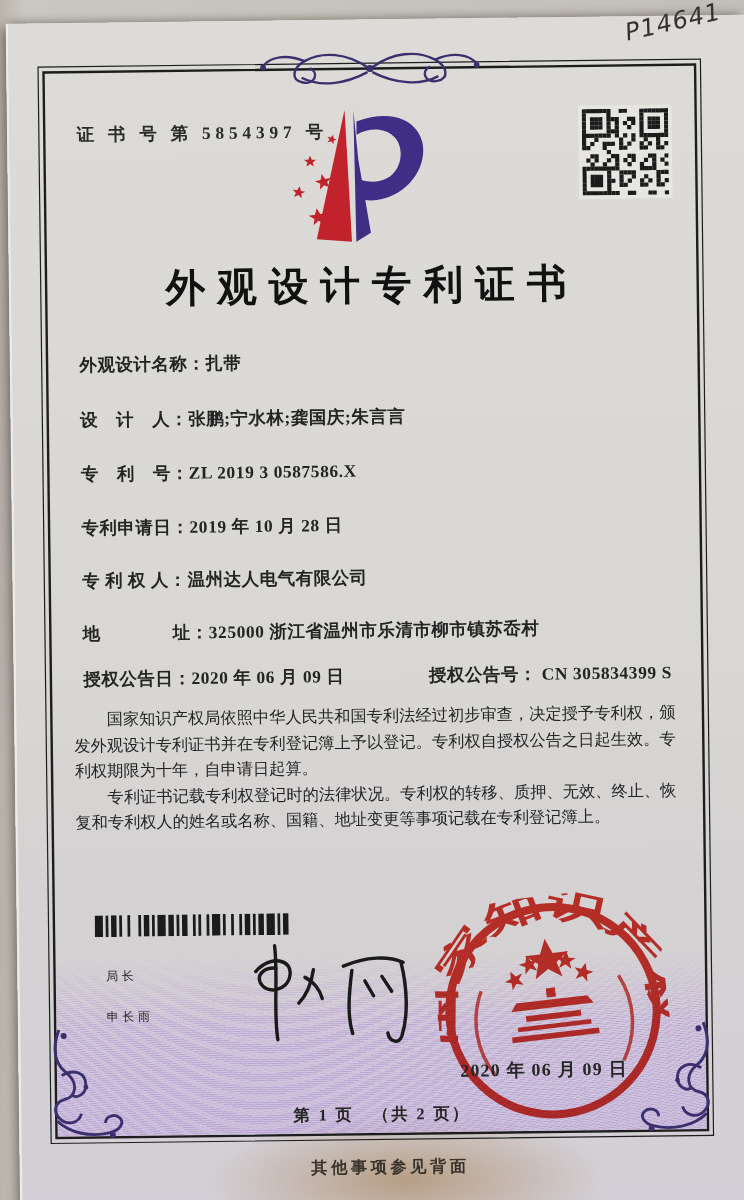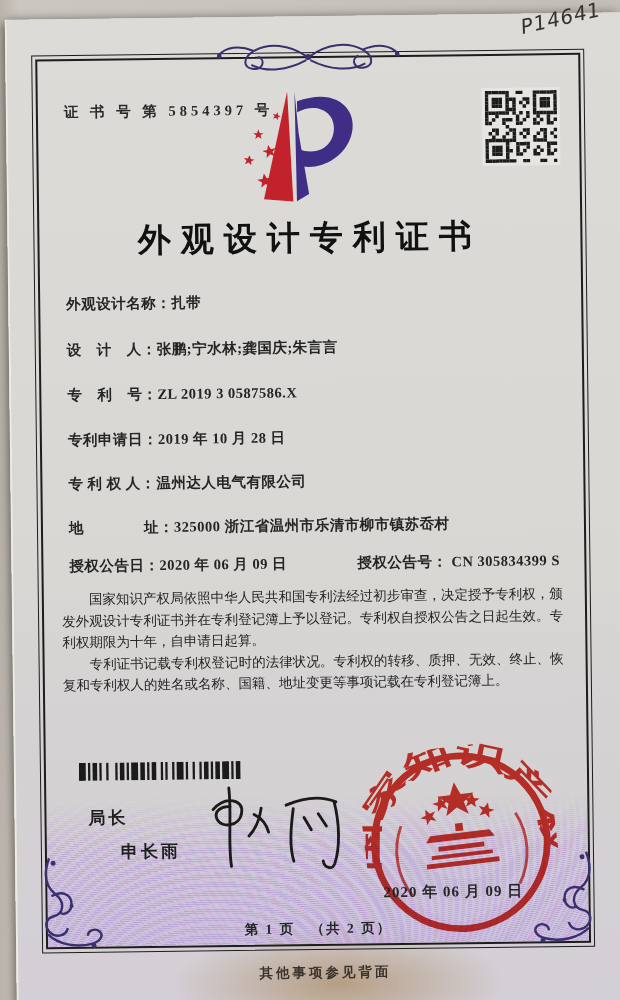--- a/index.html
+++ b/index.html
@@ -53,23 +53,23 @@
   .title{position:absolute;left:0;right:0;top:158px;text-align:center;
          font-size:33px;font-weight:bold;letter-spacing:10px;color:#111;}
   .field-row{position:absolute;left:26px;font-size:14.5px;font-weight:600;color:#242424;white-space:nowrap;}
   .field-row .lbl{display:inline-block;min-width:88px;letter-spacing:.5px;}
   .field-row .val{letter-spacing:.5px;}
   .grant-pair2{position:absolute;left:288px;top:0;}
   .paras{position:absolute;left:18px;right:22px;top:528px;font-size:13.5px;line-height:21.5px;
          text-align:justify;color:#242424;font-weight:500;}
   .paras p{margin:0;text-indent:2em;}
   .barcode{position:absolute;left:33px;top:702px;width:166px;height:18px;}
-  .signer{position:absolute;left:42px;font-size:17px;font-weight:700;letter-spacing:3px;color:#1e1e1e;}
+  .signer{position:absolute;left:42px;font-size:10px;font-weight:400;letter-spacing:3px;color:#1e1e1e;}
   .signer.t1{top:746px;}
-  .signer.t2{top:780px;margin-left:32px;}
+  .signer.t2{top:780px;}
   .signature{position:absolute;left:150px;top:720px;width:158px;height:98px;}
   .seal{position:absolute;left:318px;top:690px;width:192px;height:192px;transform:rotate(-6deg);
         mix-blend-mode:multiply;opacity:.93;}
   .seal-date{position:absolute;left:336px;top:826px;font-size:15px;font-weight:700;letter-spacing:1px;color:#262626;z-index:5;}
   .page-footer{position:absolute;left:0;right:0;top:862px;text-align:center;font-size:13.5px;
                font-weight:600;letter-spacing:2px;color:#242424;z-index:6;}
   .back-note{position:absolute;left:0;right:0;top:948px;text-align:center;font-size:13.5px;
              font-weight:700;letter-spacing:3px;color:#3a332c;}
   .handwritten{position:absolute;left:520px;top:6px;font-family:"DejaVu Sans",sans-serif;
                font-size:20px;font-style:italic;color:#35312c;transform:rotate(-13deg);letter-spacing:1px;z-index:9;}

